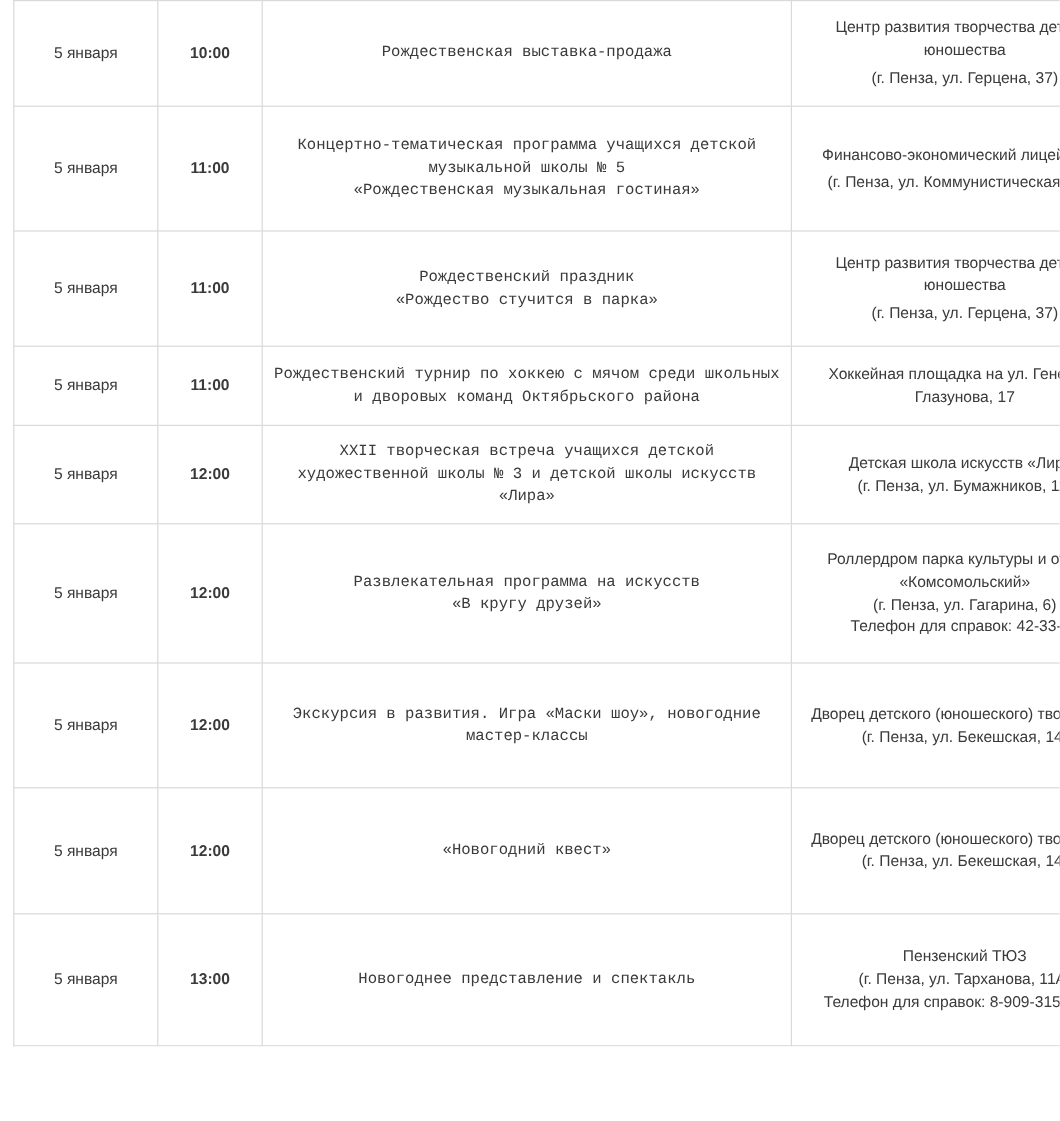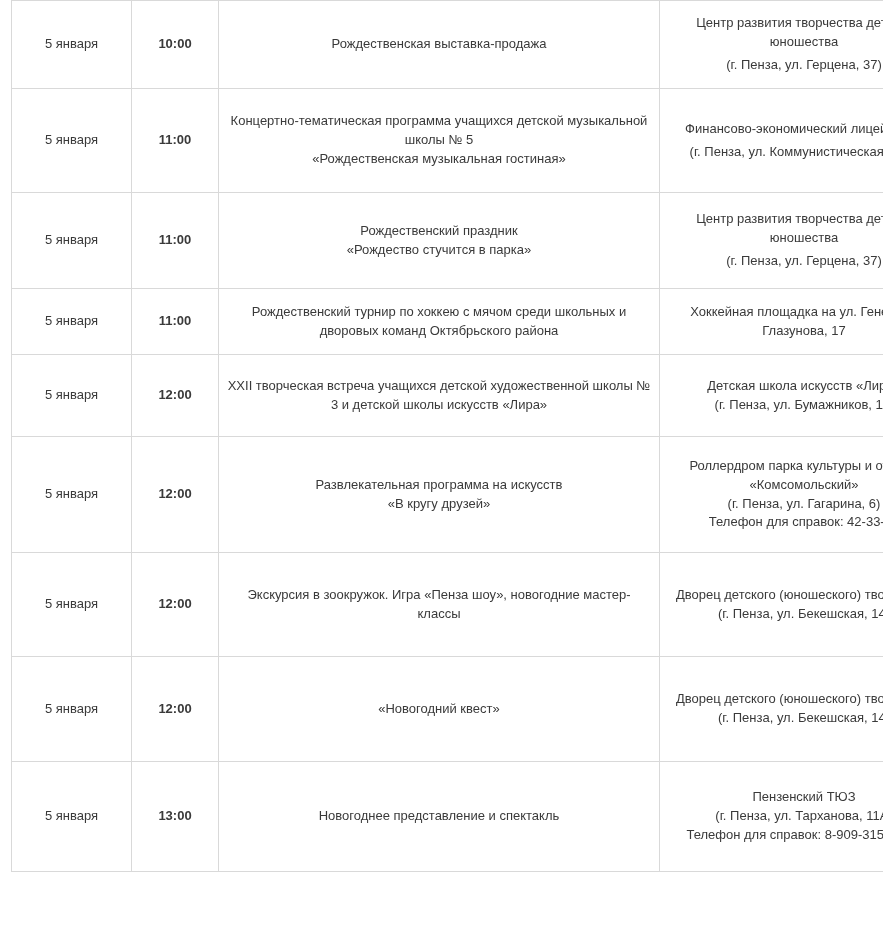--- a/index.html
+++ b/index.html
@@ -26,21 +26,21 @@
     border: 1px solid #d9d9d9;
     vertical-align: middle;
     text-align: center;
     font-size: 13px;
     line-height: 1.45;
     color: #3a3a3a;
     padding: 10px 8px;
   }
   td.col-date { width: 103px; }
   td.col-time { width: 70px; font-weight: bold; }
-  td.col-event { width: 424px; padding-left: 14px; padding-right: 14px; }
+  td.col-event { width: 424px; padding-left: 14px; padding-right: 14px; font-family: Liberation Mono, monospace; }
   td.col-place { width: 272px; padding-left: 14px; padding-right: 14px; }
   .line { display: block; }
   .line + .line { }
   .line.tight + .line.tight { margin-top: 4px; }
 </style>
 </head>
 <body>
 
 <div class="schedule-wrap">
   <table class="schedule">
@@ -111,21 +111,21 @@
           <td class="col-place">
             <span class="line">Роллердром парка культуры и отдыха «Комсомольский»</span>
             <span class="line">(г. Пенза, ул. Гагарина, 6)</span>
             <span class="line">Телефон для справок: 42-33-07</span>
           </td>
         </tr>
         <tr style="height: 104px;">
           <td class="col-date">5 января</td>
           <td class="col-time">12:00</td>
           <td class="col-event">
-            <span class="line">Экскурсия в зоокружок. Игра «Пенза шоу», новогодние мастер-классы</span>
+            <span class="line">Экскурсия в развития. Игра «Маски шоу», новогодние мастер-классы</span>
           </td>
           <td class="col-place">
             <span class="line">Дворец детского (юношеского) творчества</span>
             <span class="line">(г. Пенза, ул. Бекешская, 14)</span>
           </td>
         </tr>
         <tr style="height: 105px;">
           <td class="col-date">5 января</td>
           <td class="col-time">12:00</td>
           <td class="col-event">

